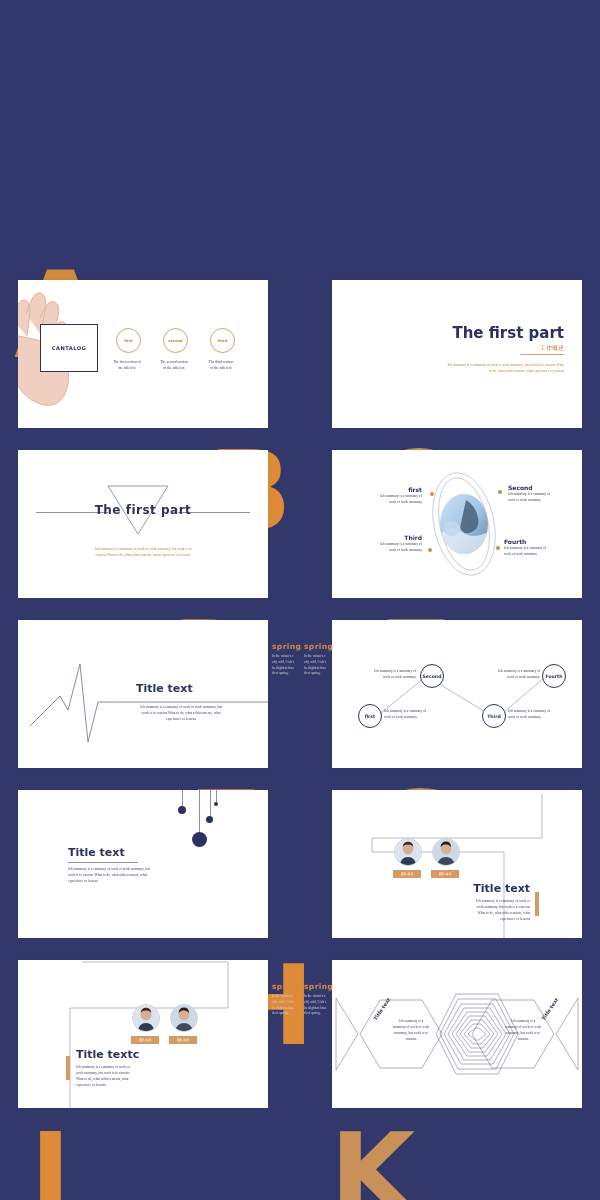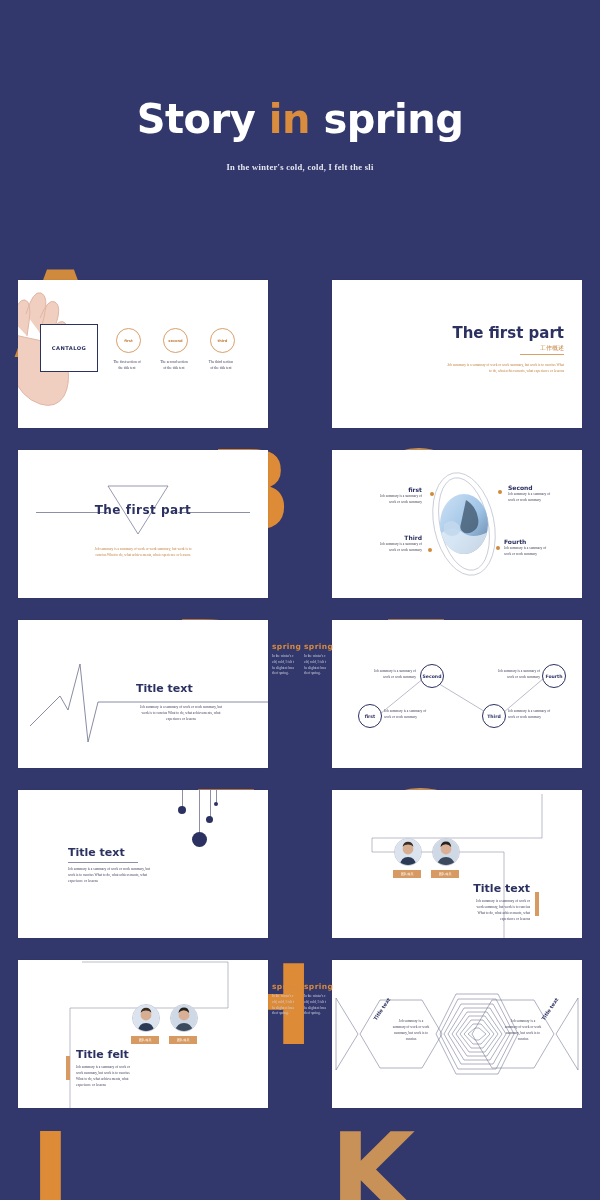--- a/index.html
+++ b/index.html
@@ -109,25 +109,21 @@
     <div class="bgl" style="left:378px;top:618px;font-size:110px;color:#c89157;">E</div>
     <div class="bgl" style="left:188px;top:788px;font-size:110px;color:#dd8b36;">F</div>
     <div class="bgl" style="left:370px;top:788px;font-size:110px;color:#c89157;">G</div>
     <div class="bgl" style="left:222px;top:962px;font-size:110px;color:#dd8b36;">H</div>
     <div class="bgl" style="left:322px;top:962px;font-size:110px;color:#c89157;">I</div>
     <div class="bgl" style="left:30px;top:1130px;font-size:110px;color:#dd8b36;">J</div>
     <div class="bgl" style="left:330px;top:1130px;font-size:110px;color:#c89157;">K</div>
   </div>
 
   <div class="hero">
-    <div class="hero-title">
-      <span>Story </span><span class="accent">in</span><span> spring</span>
-    </div>
     <div class="hero-sub">
-      <div>In the winter's cold, cold, I felt the sli</div>
     </div>
   </div>
 
   <div class="grid">
 
     <div class="row">
 
       <div class="cell left">
         <div class="slide">
 
@@ -424,21 +420,21 @@
               <rect width="26" height="26" fill="#cfd9e6"></rect>
               <circle cx="13" cy="10" r="5.4" fill="#d9b096"></circle>
               <path d="M4 26 q2 -8 9 -8 q7 0 9 8 z" fill="#3c4a5e"></path>
               <path d="M7.4 8 q1 -5.4 5.6 -5.4 q4.6 0 5.2 5.4 q-2.4 -2.8 -5.4 -2.8 q-3 0 -5.4 2.8 z" fill="#27211c"></path>
             </svg>
           </div>
           <div class="badge" style="left:113px;top:76px;">团队成员</div>
           <div class="badge" style="left:151px;top:76px;">团队成员</div>
 
           <div class="obar" style="left:48px;top:96px;width:4px;height:24px;"></div>
-          <div class="s-h1" style="position:absolute;left:58px;top:88px;font-size:11px;">Title felt</div>
+          <div class="s-h1" style="position:absolute;left:58px;top:88px;font-size:11px;">Title textc</div>
           <div class="p" style="left:58px;top:104px;width:86px;">
             <div>Job summary is a summary of work or</div>
             <div>work summary, but work is to cuncius</div>
             <div>What to do, what achievements, what</div>
             <div>experience or lessons</div>
           </div>
         </div>
       </div>
 
       <div class="cell right">

